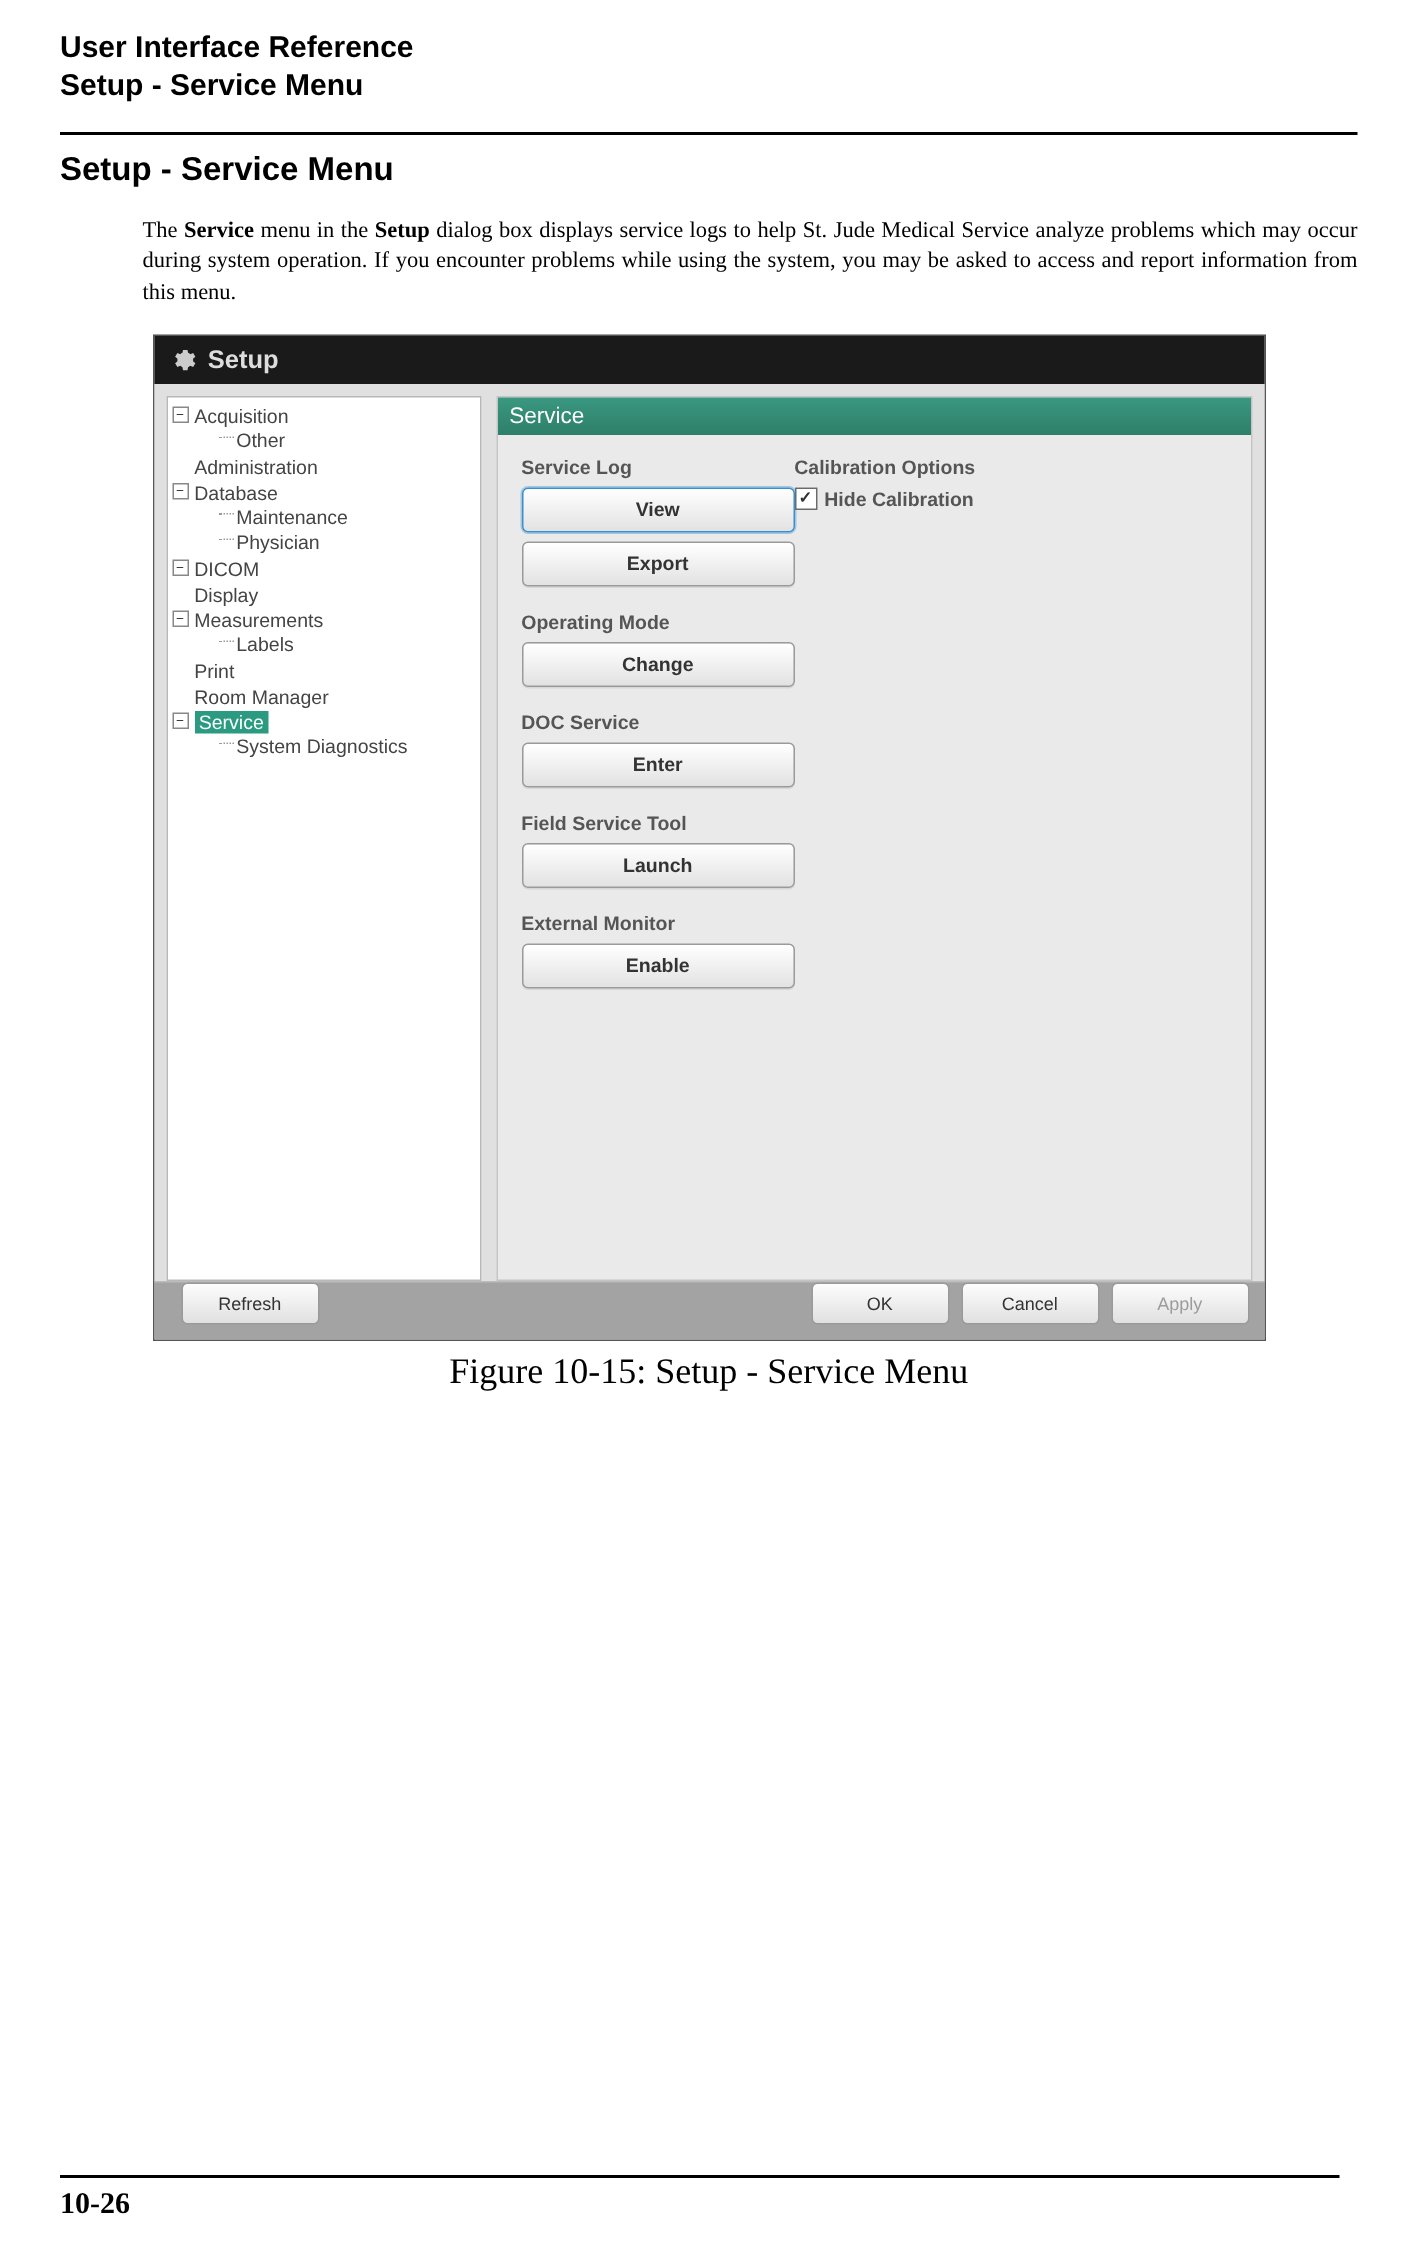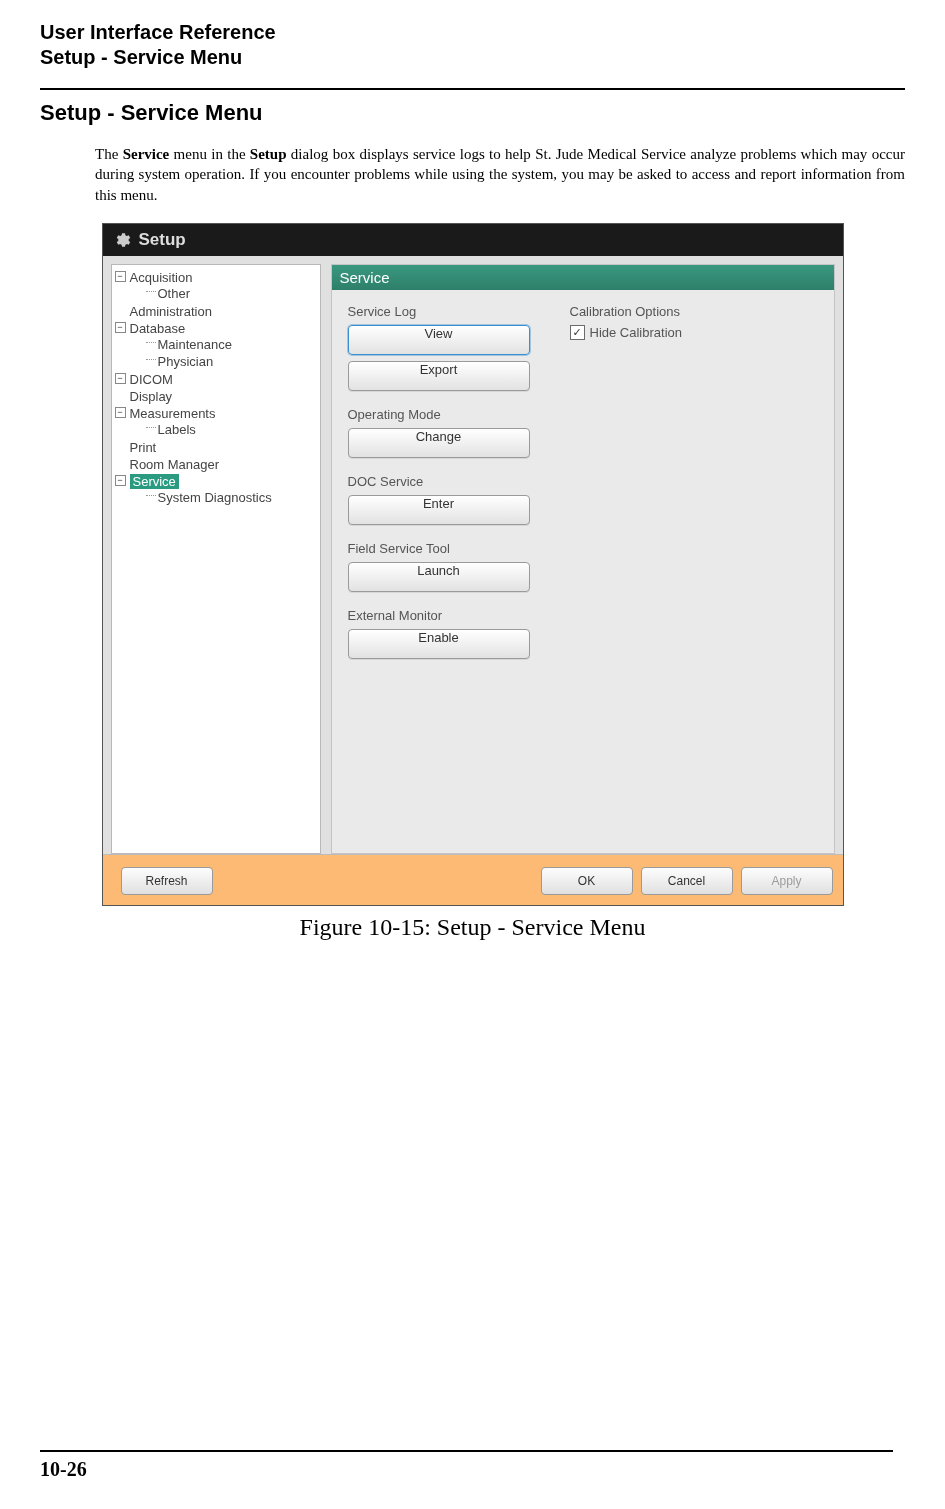--- a/index.html
+++ b/index.html
@@ -119,37 +119,38 @@
   }
   .content-header {
     background: linear-gradient(#3a9880, #2e7f6a);
     color: #fff;
     font-size: 15px;
     padding: 4px 8px;
   }
   .content-body {
     display: flex;
     padding: 14px 16px;
-    gap: 40px;
+    font-weight: bold;
   }
   .col { flex: 0 0 auto; }
   .group-label {
     font-size: 13px;
     color: #555;
     margin-bottom: 6px;
   }
   .ui-btn {
     width: 180px;
     height: 28px;
     background: linear-gradient(#fff,#e2e2e2);
     border: 1px solid #9a9a9a;
     border-radius: 4px;
     font-size: 13px;
     color: #333;
     display: flex;
+    align-items: center;
     justify-content: center;
     margin-bottom: 6px;
     box-shadow: 0 1px 0 rgba(0,0,0,0.08);
   }
   .ui-btn.primary {
     border-color: #3a8fd0;
     box-shadow: 0 0 0 1px rgba(58,143,208,0.4);
   }
   .section-block { margin-bottom: 16px; }
   .chk {
@@ -160,23 +161,23 @@
     color: #555;
   }
   .chk .box {
     width: 13px; height: 13px;
     border: 1px solid #6b6b6b;
     background: #fff;
     display: flex; align-items: center; justify-content: center;
     font-size: 11px; line-height: 1; color:#333;
   }
   .dialog-footer {
-    background: #fdba74;
+    background: #a3a3a3;
     border-top: 1px solid #bcbcbc;
-    padding: 12px 10px 10px 10px;
+    padding: 0 10px 10px 10px;
     display: flex;
     align-items: center;
   }
   .dialog-footer .spacer { flex: 1; }
   .footer-btn {
     width: 90px;
     height: 26px;
     background: linear-gradient(#fdfdfd,#e0e0e0);
     border: 1px solid #9a9a9a;
     border-radius: 4px;

